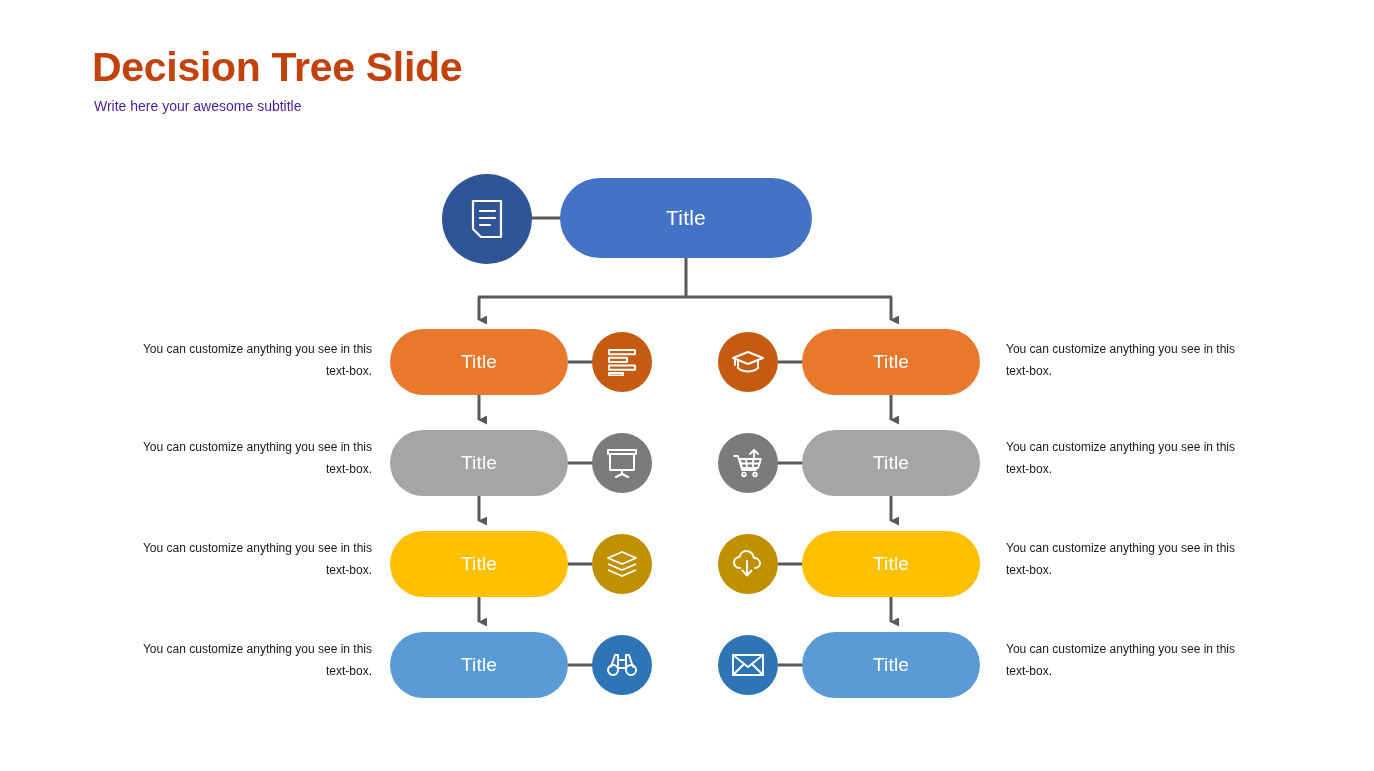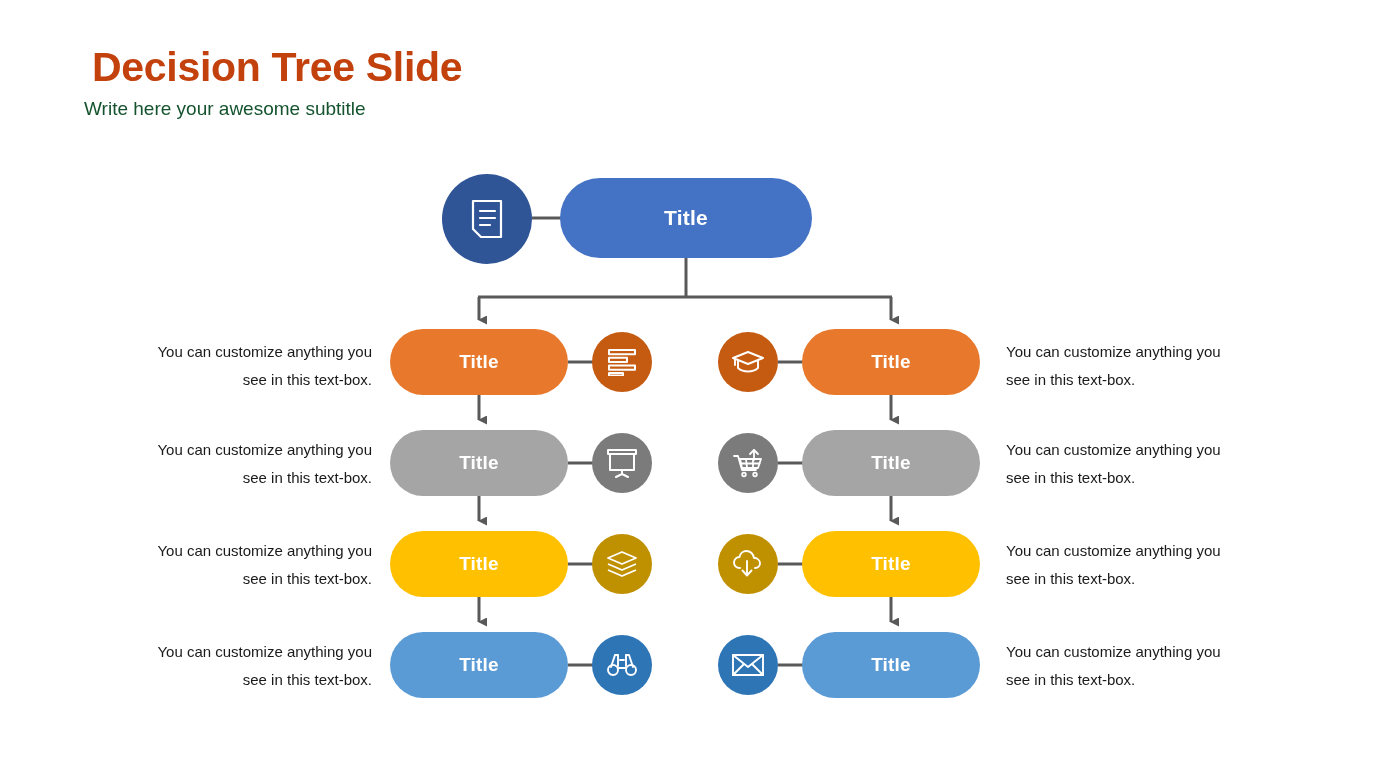--- a/index.html
+++ b/index.html
@@ -22,24 +22,24 @@
     left: 92px;
     top: 44px;
     font-size: 41px;
     font-weight: bold;
     color: #c2410c;
     letter-spacing: -0.3px;
     white-space: nowrap;
   }
   #slide-subtitle {
     position: absolute;
-    left: 84px;
+    left: 94px;
     top: 98px;
-    font-size: 19px;
-    color: #14532d;
+    font-size: 14px;
+    color: #4c1d95;
     white-space: nowrap;
   }
 
   
   #diagram {
     position: absolute;
     left: 0;
     top: 0;
     width: 1374px;
     height: 771px;
@@ -59,21 +59,21 @@
     border-radius: 999px;
     display: flex;
     align-items: center;
     justify-content: center;
     color: #ffffff;
     font-weight: bold;
     box-sizing: border-box;
   }
   .node-pill .pill-label {
     font-size: 19px;
-    font-weight: bold;
+    font-weight: normal;
     color: #ffffff;
     letter-spacing: 0.2px;
   }
   #root-pill {
     left: 560px;
     top: 178px;
     width: 252px;
     height: 80px;
   }
   #root-pill .pill-label { font-size: 21px; }
@@ -98,21 +98,21 @@
     height: 90px;
   }
   .branch-circle svg, #root-circle svg {
     display: block;
   }
 
   
   .side-text {
     position: absolute;
     width: 232px;
-    font-size: 15px;
+    font-size: 12px;
     line-height: 1.85;
     color: #1a1a1a;
   }
   .side-text.left  { text-align: right; left: 140px; }
   .side-text.right { text-align: left;  left: 1006px; }
 </style>
 </head>
 <body>
 
 <div id="slide-title">Decision Tree Slide</div>

